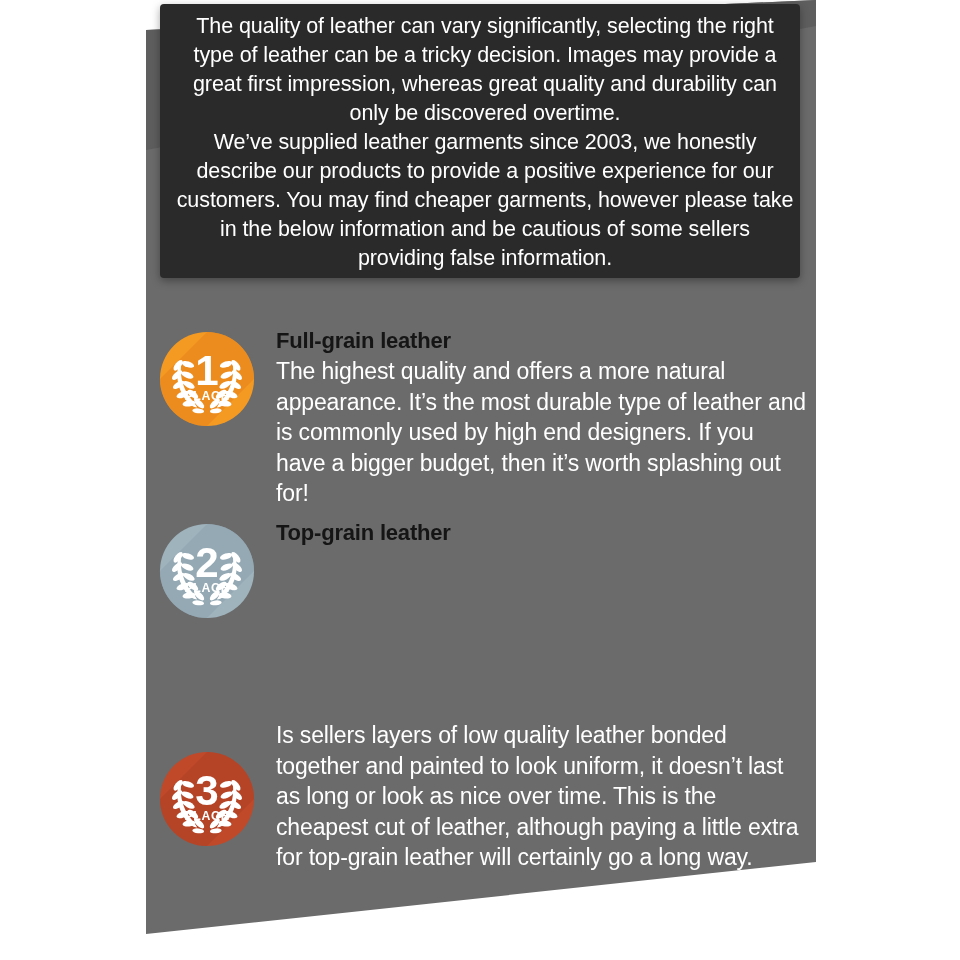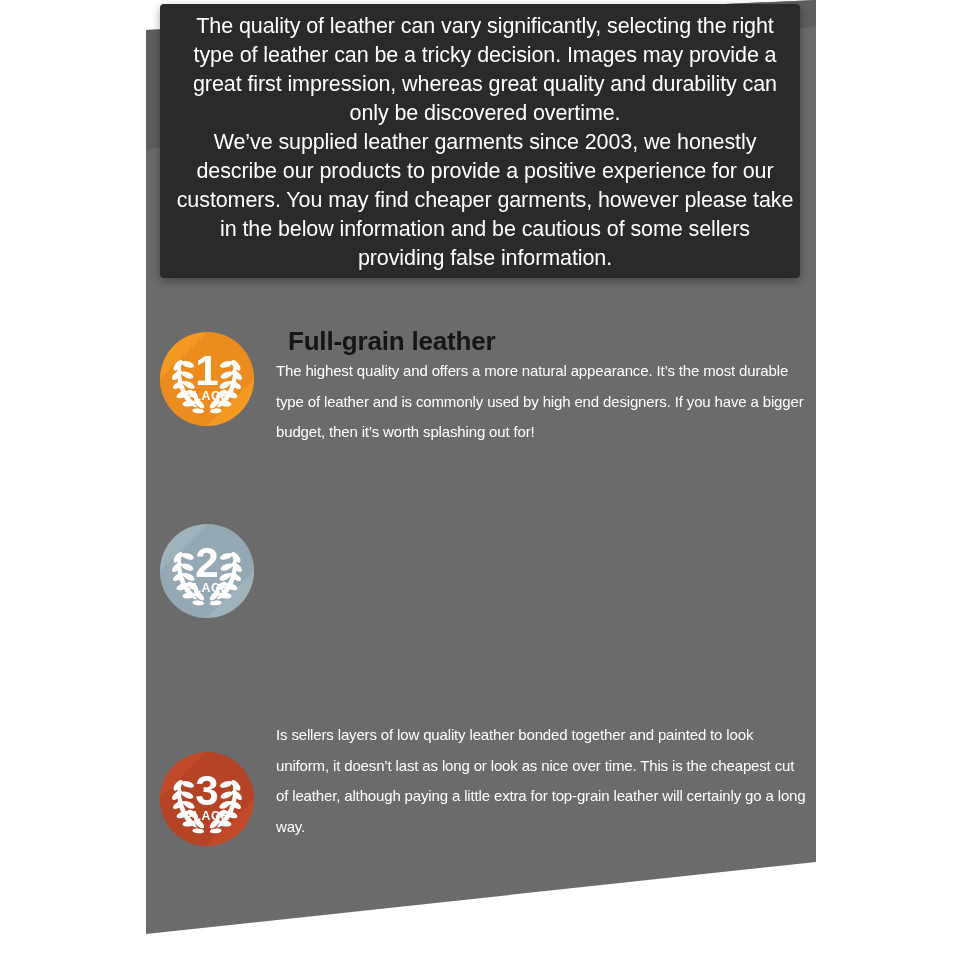--- a/index.html
+++ b/index.html
@@ -87,29 +87,29 @@
     height: 98px;
   }
   .rank-item .copy {
     position: absolute;
     left: 118px;
     top: -2px;
     width: 530px;
   }
   .rank-title {
     color: #151515;
-    font-size: 26px;
+    font-size: 22px;
     font-weight: bold;
     line-height: 26px;
-    margin: 0 0 2px 12px;
+    margin: 0 0 2px 0;
     letter-spacing: -0.2px;
   }
   .rank-body {
     color: #ffffff;
-    font-size: 15px;
+    font-size: 23px;
     line-height: 30.5px;
     margin: 0;
     letter-spacing: -0.15px;
   }
 
   #rank-1 { left: 158px; top: 330px; }
   #rank-2 { left: 158px; top: 522px; }
   #rank-3 { left: 158px; top: 722px; }
   
   #rank-3 .badge { top: 28px; }
@@ -209,20 +209,21 @@
             <ellipse cx="63" cy="150" rx="13" ry="6" transform="rotate(-8 63 150)"></ellipse>
             <ellipse cx="84" cy="150" rx="13" ry="6" transform="rotate(44 84 150)"></ellipse>
             <ellipse cx="82" cy="165" rx="12" ry="5" transform="rotate(6 82 165)"></ellipse>
           </g>
         </g>
         <text x="100" y="112" text-anchor="middle" fill="#ffffff" font-family="Liberation Sans, sans-serif" font-size="86" font-weight="bold">2</text>
         <text x="100" y="142" text-anchor="middle" fill="#ffffff" font-family="Liberation Sans, sans-serif" font-size="25" font-weight="bold" letter-spacing="1.5">PLACE</text>
       </svg>
     </div>
     <div class="copy">
+      <h3 class="rank-title">Top-grain leather</h3>
     </div>
   </div>
 
   <div class="rank-item" id="rank-3">
     <div class="badge">
       <svg viewBox="0 0 200 200" xmlns="http://www.w3.org/2000/svg" aria-hidden="true">
         <circle cx="100" cy="100" r="96" fill="#c0492a"></circle>
         <path d="M100 4 A96 96 0 0 1 196 100 L100 196 A96 96 0 0 1 4 100 Z" fill="#ab3f24" opacity=".55"></path>
         <g fill="#ffffff">
           <path d="M44 62 C34 92 40 128 66 152 C70 156 76 158 80 158 C76 150 70 144 64 136 C48 114 44 88 48 64 Z"></path>

